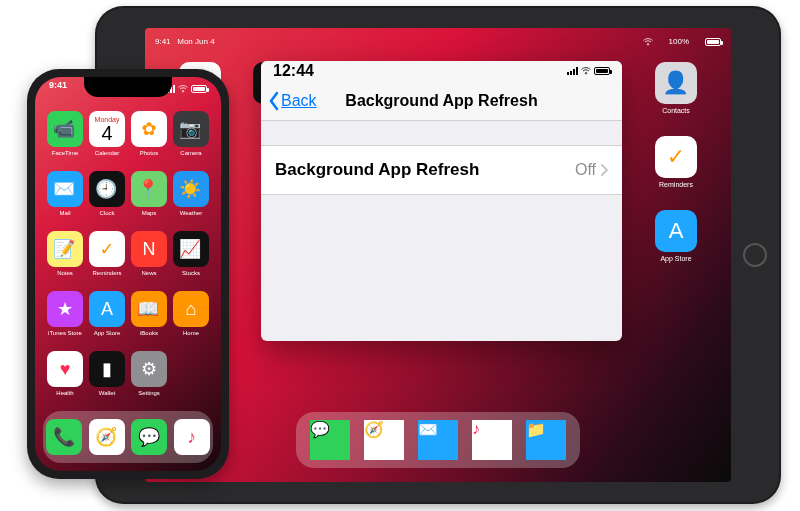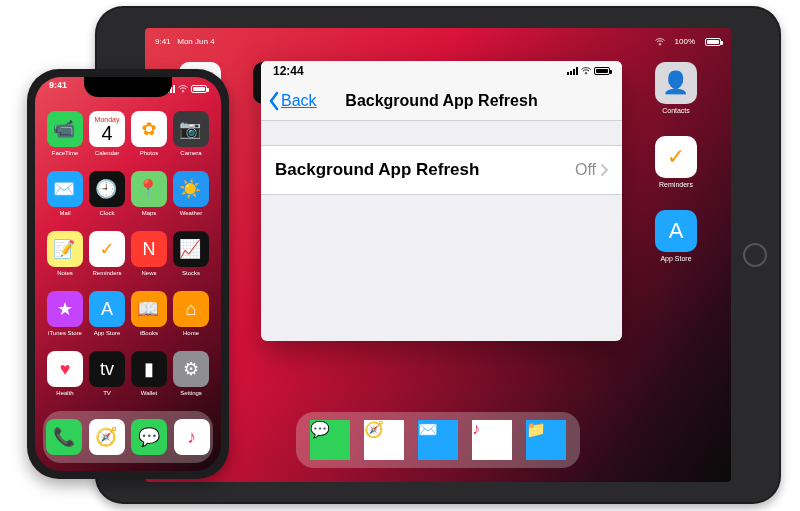--- a/index.html
+++ b/index.html
@@ -6,21 +6,21 @@
   body{width:800px;height:511px;background:#fff;position:relative;overflow:hidden;}
 
   
   .ipad{position:absolute;left:95px;top:6px;width:686px;height:498px;background:#1d1d1f;border-radius:28px;box-shadow:0 4px 10px rgba(0,0,0,.3);}
   .ipad::before{content:"";position:absolute;inset:2px;border-radius:26px;background:#2a2a2c;}
   .ipad-screen{position:absolute;left:50px;top:22px;right:50px;bottom:22px;background:linear-gradient(125deg,#e23b4a 0%,#d9123a 35%,#9a0f2e 55%,#2c0a1a 85%,#0a0a0a 100%);border-radius:4px;overflow:hidden;}
   .ipad-home{position:absolute;right:14px;top:50%;width:24px;height:24px;border-radius:50%;border:2px solid #555;transform:translateY(-50%);}
   .ipad-cam{position:absolute;left:22px;top:50%;width:6px;height:6px;border-radius:50%;background:#333;transform:translateY(-50%);}
 
   .ipad-status{position:absolute;top:0;left:0;right:0;height:18px;padding:3px 10px 0;display:flex;justify-content:space-between;font-size:8px;color:#fff;align-items:flex-end;}
-  .ipad-status .right{display:flex;gap:10px;align-items:center;}
+  .ipad-status .right{display:flex;gap:16px;align-items:center;}
 
   .ipad-apps{position:absolute;top:34px;left:26px;display:grid;grid-template-columns:repeat(2,58px);grid-auto-rows:64px;gap:10px 16px;}
   .ipad-apps-right{position:absolute;top:34px;right:26px;display:grid;grid-template-columns:58px;grid-auto-rows:64px;gap:10px;}
   .ipad-dock{position:absolute;bottom:14px;left:50%;transform:translateX(-50%);background:rgba(255,255,255,.25);backdrop-filter:blur(6px);border-radius:18px;padding:8px 14px;display:flex;gap:14px;}
 
   .app{display:flex;flex-direction:column;align-items:center;gap:3px;}
   .app .tile{width:42px;height:42px;border-radius:10px;display:flex;align-items:center;justify-content:center;font-size:22px;color:#fff;flex-shrink:0;}
   .ipad-dock .tile{width:40px;height:40px;}
   .app .label{font-size:7px;color:#fff;text-align:center;white-space:nowrap;}
   .cal-tile{background:#fff;color:#000;flex-direction:column;font-size:0;}
@@ -35,21 +35,21 @@
   .iphone-status .right{display:flex;gap:3px;align-items:center;}
 
   .iphone-apps{position:absolute;top:34px;left:10px;right:10px;display:grid;grid-template-columns:repeat(4,1fr);grid-auto-rows:54px;gap:6px 2px;}
   .iphone .app .tile{width:36px;height:36px;border-radius:8px;font-size:18px;}
   .iphone .app .label{font-size:6px;}
   .iphone-dock{position:absolute;bottom:8px;left:8px;right:8px;height:52px;background:rgba(255,255,255,.25);border-radius:18px;display:flex;justify-content:space-around;align-items:center;}
   .iphone-dock .tile{width:36px;height:36px;border-radius:8px;font-size:18px;display:flex;align-items:center;justify-content:center;color:#fff;}
 
   
   .popover{position:absolute;left:261px;top:61px;width:361px;height:280px;background:#efeff4;border-radius:6px;box-shadow:0 10px 30px rgba(0,0,0,.35);overflow:hidden;display:flex;flex-direction:column;}
-  .pop-status{height:20px;background:#f7f7f7;display:flex;justify-content:space-between;align-items:center;padding:0 12px;font-size:12px;font-weight:600;}
+  .pop-status{height:20px;background:#f7f7f7;display:flex;justify-content:space-between;align-items:center;padding:0 12px;font-size:16px;font-weight:600;}
   .pop-status .right{display:flex;gap:3px;align-items:center;}
   .pop-nav{height:40px;background:#f7f7f7;border-bottom:1px solid #d1d1d4;display:flex;align-items:center;position:relative;}
   .pop-back{display:flex;align-items:center;color:#007aff;font-size:16px;padding-left:6px;cursor:pointer;}
   .pop-back svg{width:14px;height:20px;}
   .pop-title{position:absolute;left:0;right:0;text-align:center;font-size:16px;font-weight:600;pointer-events:none;}
   .pop-row{background:#fff;border-top:1px solid #d1d1d4;border-bottom:1px solid #d1d1d4;margin-top:24px;padding:14px 14px;display:flex;justify-content:space-between;align-items:center;cursor:pointer;}
   .pop-row .name{font-size:17px;font-weight:600;}
   .pop-row .val{color:#8e8e93;font-size:16px;display:flex;align-items:center;gap:4px;}
   .pop-desc{padding:10px 14px;font-size:14.5px;line-height:1.35;color:#222;}
 
@@ -204,24 +204,20 @@
         </div>
         <div class="app">
           <div class="tile" style="background: rgb(255, 149, 0);">⌂</div>
           <div class="label">Home</div>
         </div>
         <div class="app">
           <div class="tile" style="background: rgb(255, 255, 255); color: rgb(255, 45, 85);">♥</div>
           <div class="label">Health</div>
         </div>
         <div class="app">
-          <div class="tile" style="background: rgb(17, 17, 17);">tv</div>
-          <div class="label">TV</div>
-        </div>
-        <div class="app">
           <div class="tile" style="background: rgb(17, 17, 17);">▮</div>
           <div class="label">Wallet</div>
         </div>
         <div class="app">
           <div class="tile" style="background: rgb(142, 142, 147);">⚙</div>
           <div class="label">Settings</div>
         </div>
       </div>
     <div class="iphone-dock" id="iphone-dock">
         <div class="tile" style="background: rgb(48, 209, 88);">📞</div>

